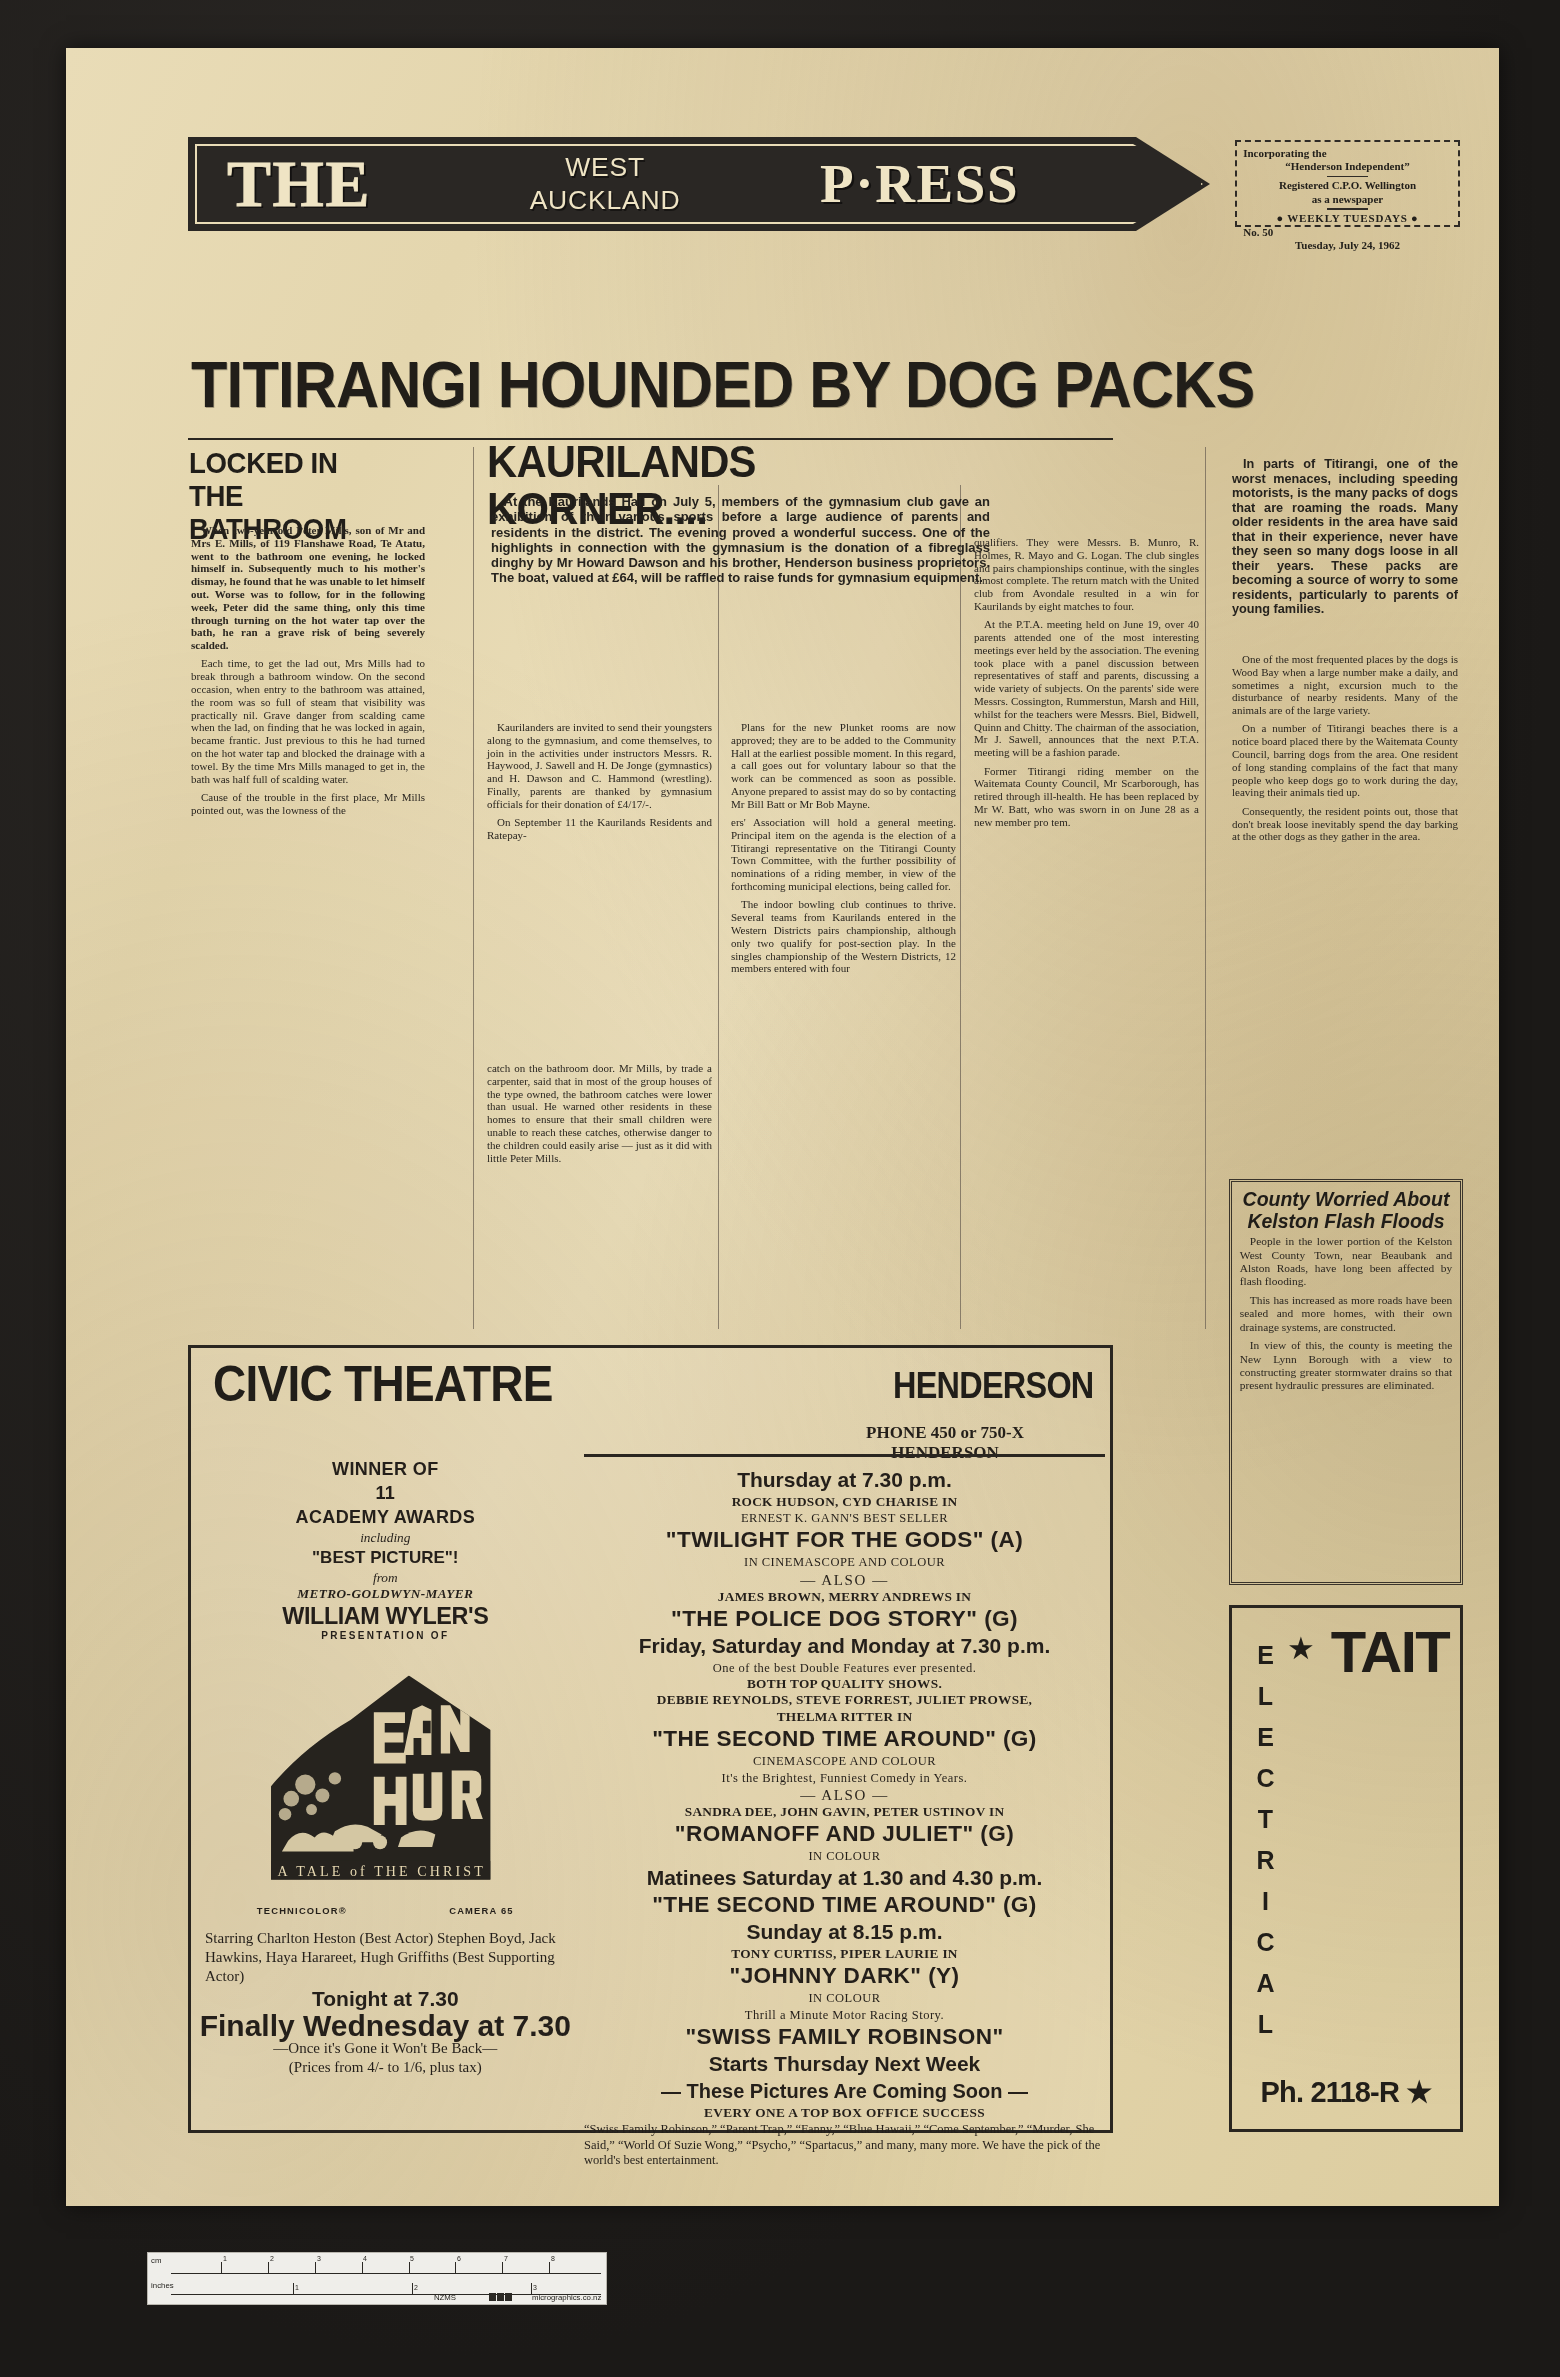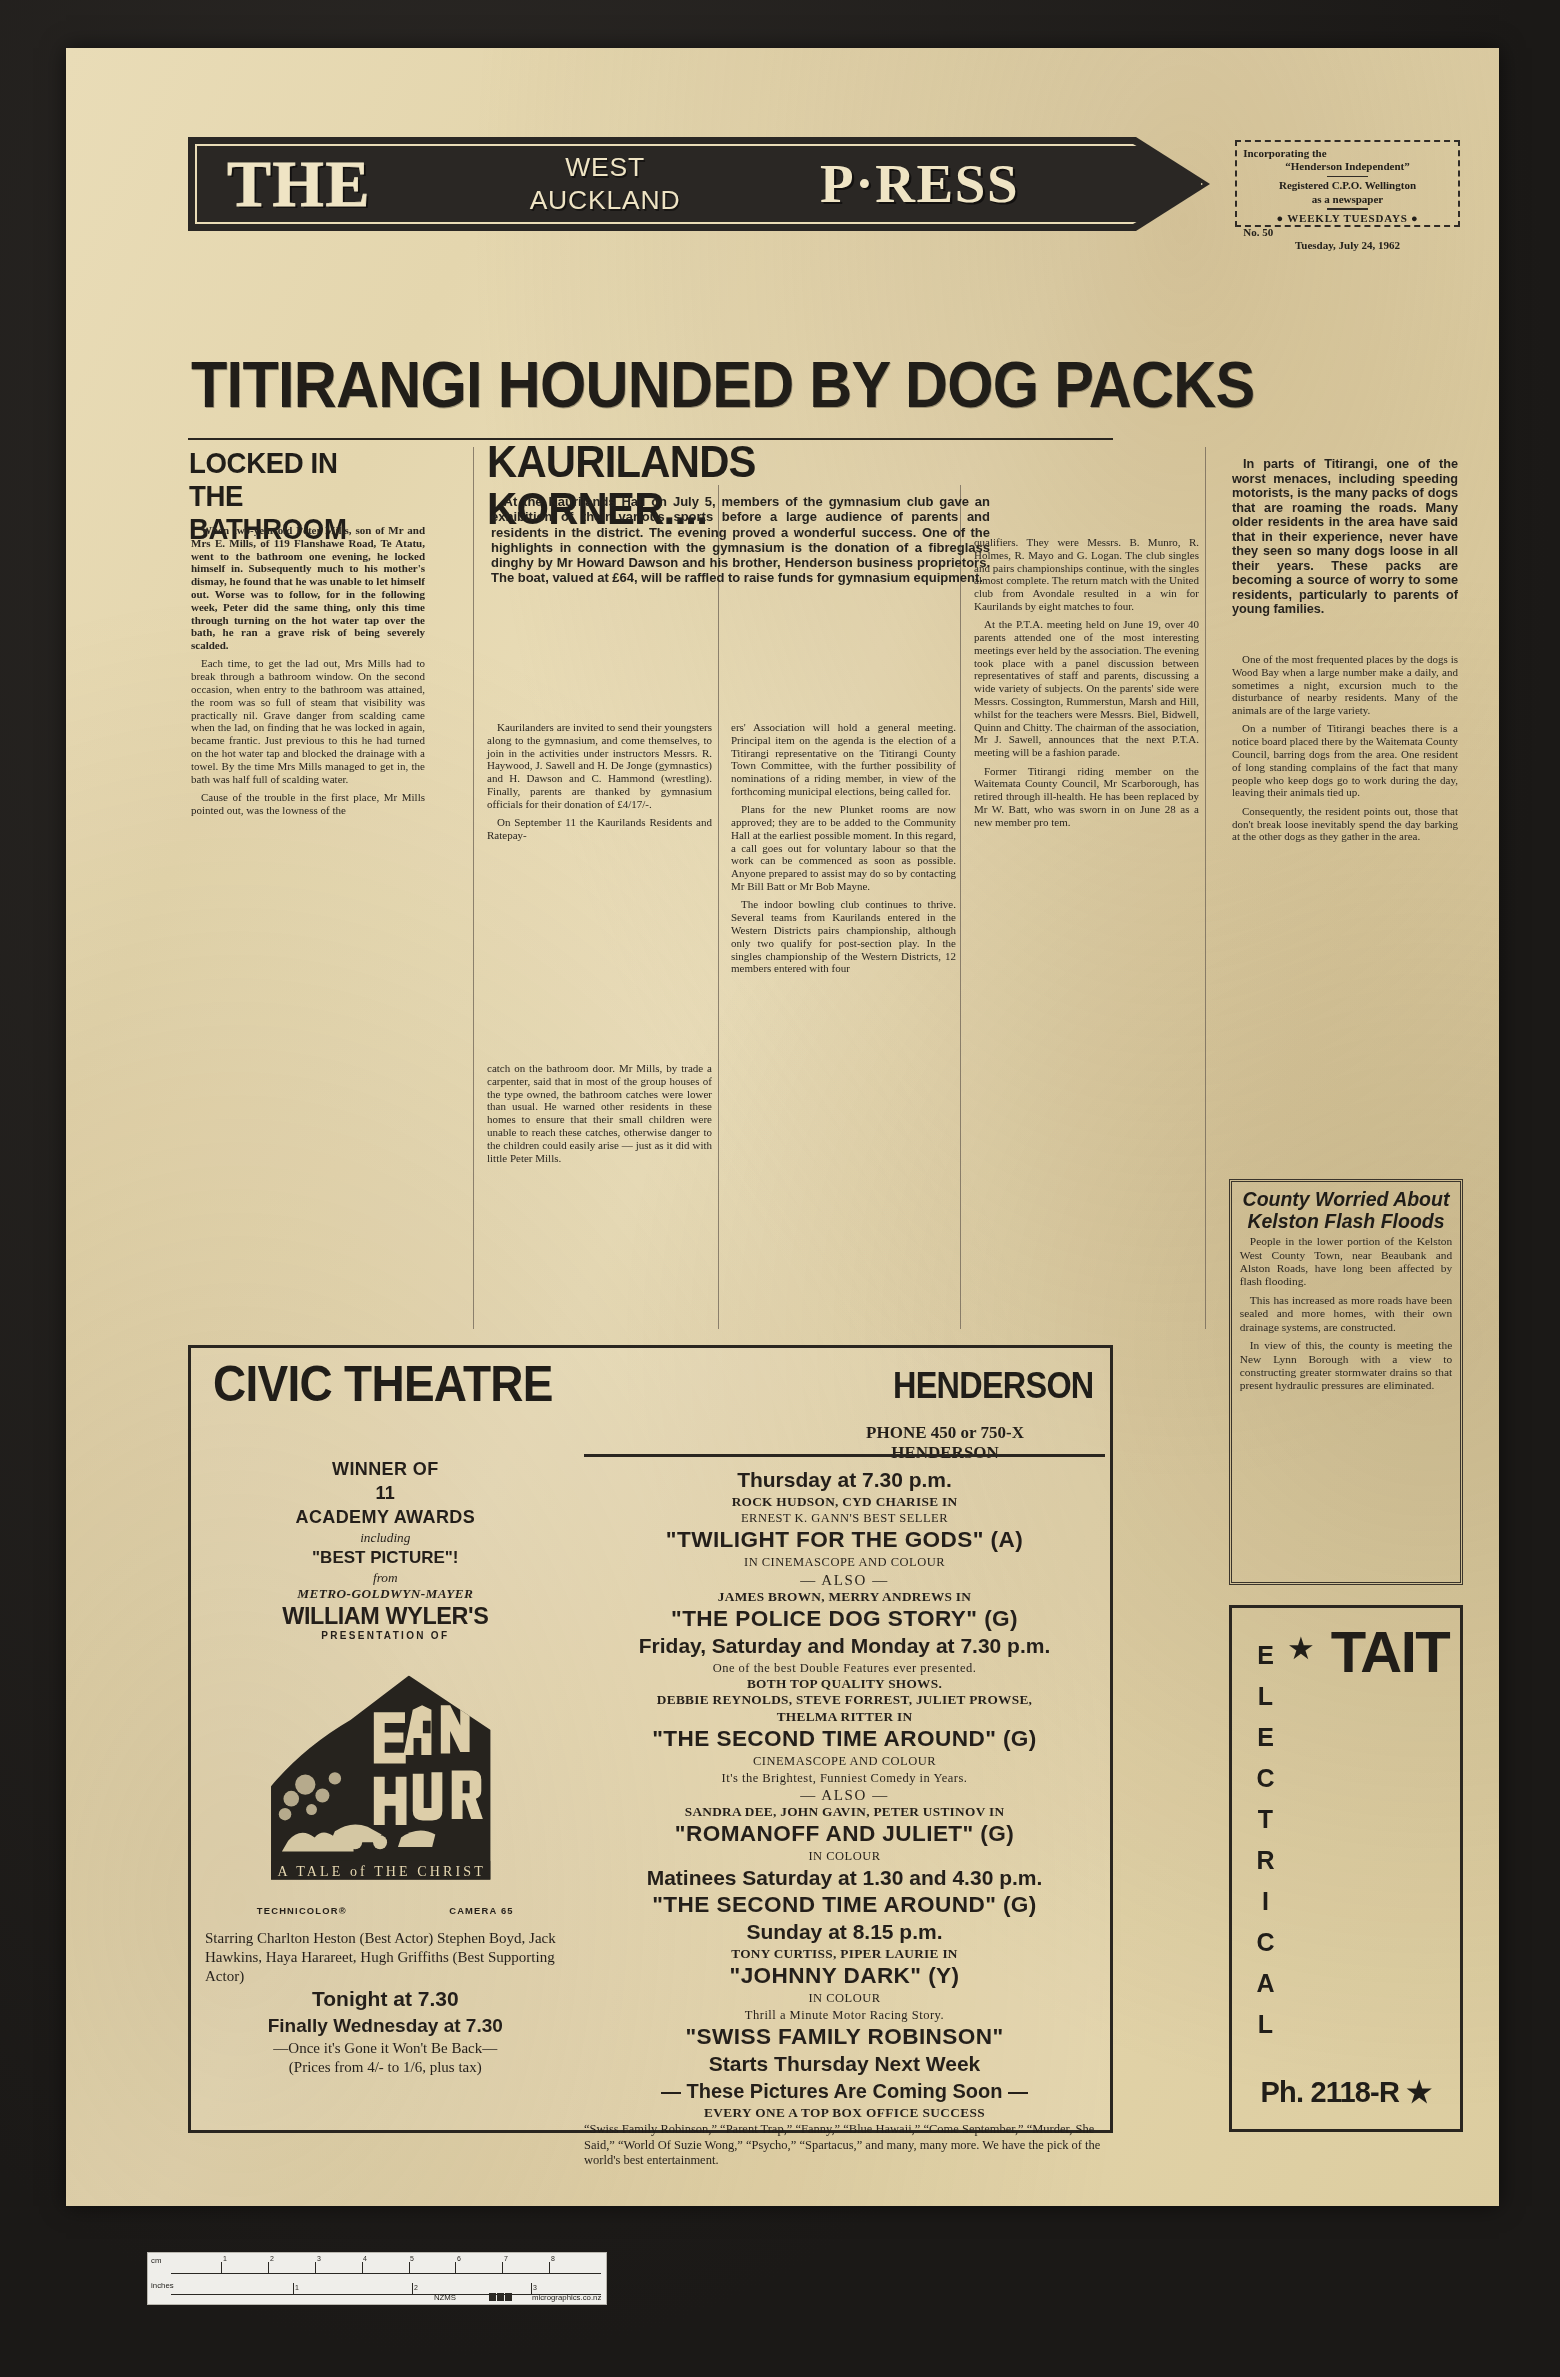--- a/index.html
+++ b/index.html
@@ -143,21 +143,21 @@
   .bh-best{font-family:"Liberation Sans",sans-serif;font-weight:700;font-size:17px;line-height:23.4px;}
   .bh-mgm{font-family:"Liberation Serif",serif;font-weight:700;font-style:italic;font-size:13.3px;line-height:16.4px;letter-spacing:0.4px;}
   .bh-wyler{font-family:"Liberation Sans",sans-serif;font-weight:700;font-size:23.4px;line-height:26.5px;letter-spacing:-0.4px;}
   .bh-pres{font-family:"Liberation Sans",sans-serif;font-weight:700;font-size:10px;line-height:14px;letter-spacing:2.3px;}
   #bh-art{position:relative;width:257px;height:257px;margin:3.1px auto 0;}
   .bh-tech{display:flex;justify-content:space-between;width:257px;margin:1.6px auto 0;
     font-family:"Liberation Sans",sans-serif;font-weight:700;font-size:9.4px;letter-spacing:1.2px;}
   #bh-cast{margin-top:12.5px;text-align:left;padding:0 6.2px;
     font-family:"Liberation Serif",serif;font-size:15px;line-height:19px;color:#241f1a;}
   .bh-tonight{font-family:"Liberation Sans",sans-serif;font-weight:700;font-size:21px;line-height:26px;}
-  .bh-fin{font-family:"Liberation Sans",sans-serif;font-weight:700;font-size:19px;line-height:27px;}
+  .bh-fin{font-family:"Liberation Sans",sans-serif;font-weight:700;font-size:30px;line-height:27px;}
   .bh-once{font-family:"Liberation Serif",serif;font-size:15px;line-height:19.5px;}
   .bh-prices{font-family:"Liberation Serif",serif;font-size:15px;line-height:19.5px;}
   
   #prog{position:absolute;left:393px;top:119px;width:521px;text-align:center;color:#241f1a;}
   .p-day{font-family:"Liberation Sans",sans-serif;font-weight:700;font-size:21px;line-height:26.5px;}
   .p-cast{font-family:"Liberation Serif",serif;font-weight:700;font-size:13.3px;line-height:16.4px;letter-spacing:0.3px;}
   .p-film{font-family:"Liberation Sans",sans-serif;font-weight:700;font-size:22.6px;line-height:28px;letter-spacing:0.4px;}
   .p-small{font-family:"Liberation Serif",serif;font-size:12.5px;line-height:16.4px;letter-spacing:0.5px;}
   .p-also{font-family:Liberation Serif, serif;font-size:15px;line-height:18px;letter-spacing:1.6px;}
   .p-soon{font-family:"Liberation Sans",sans-serif;font-weight:700;font-size:20px;line-height:26.5px;}
@@ -240,22 +240,22 @@
 
   <div class="col body-txt" style="left:421px;top:673px;width:225px;">
     <p>Kaurilanders are invited to send their youngsters along to the gymnasium, and come themselves, to join in the activities under instructors Messrs. R. Haywood, J. Sawell and H. De Jonge (gymnastics) and H. Dawson and C. Hammond (wrestling). Finally, parents are thanked by gymnasium officials for their donation of £4/17/-.</p>
     <p>On September 11 the Kaurilands Residents and Ratepay-</p>
   </div>
   <div class="col body-txt" style="left:421px;top:1014px;width:225px;">
     <p style="text-indent:0;">catch on the bathroom door. Mr Mills, by trade a carpenter, said that in most of the group houses of the type owned, the bathroom catches were lower than usual. He warned other residents in these homes to ensure that their small children were unable to reach these catches, otherwise danger to the children could easily arise — just as it did with little Peter Mills.</p>
   </div>
 
   <div class="col body-txt" style="left:665px;top:673px;width:225px;">
+    <p>Plans for the new Plunket rooms are now approved; they are to be added to the Community Hall at the earliest possible moment. In this regard, a call goes out for voluntary labour so that the work can be commenced as soon as possible. Anyone prepared to assist may do so by contacting Mr Bill Batt or Mr Bob Mayne.</p>
     <p style="text-indent:0;">ers' Association will hold a general meeting. Principal item on the agenda is the election of a Titirangi representative on the Titirangi County Town Committee, with the further possibility of nominations of a riding member, in view of the forthcoming municipal elections, being called for.</p>
-    <p>Plans for the new Plunket rooms are now approved; they are to be added to the Community Hall at the earliest possible moment. In this regard, a call goes out for voluntary labour so that the work can be commenced as soon as possible. Anyone prepared to assist may do so by contacting Mr Bill Batt or Mr Bob Mayne.</p>
     <p>The indoor bowling club continues to thrive. Several teams from Kaurilands entered in the Western Districts pairs championship, although only two qualify for post-section play. In the singles championship of the Western Districts, 12 members entered with four</p>
   </div>
 
   <div class="col body-txt" style="left:908px;top:488px;width:225px;">
     <p style="text-indent:0;">qualifiers. They were Messrs. B. Munro, R. Holmes, R. Mayo and G. Logan. The club singles and pairs championships continue, with the singles almost complete. The return match with the United club from Avondale resulted in a win for Kaurilands by eight matches to four.</p>
     <p>At the P.T.A. meeting held on June 19, over 40 parents attended one of the most interesting meetings ever held by the association. The evening took place with a panel discussion between representatives of staff and parents, discussing a wide variety of subjects. On the parents' side were Messrs. Cossington, Rummerstun, Marsh and Hill, whilst for the teachers were Messrs. Biel, Bidwell, Quinn and Chitty. The chairman of the association, Mr J. Sawell, announces that the next P.T.A. meeting will be a fashion parade.</p>
     <p>Former Titirangi riding member on the Waitemata County Council, Mr Scarborough, has retired through ill-health. He has been replaced by Mr W. Batt, who was sworn in on June 28 as a new member pro tem.</p>
   </div>
 
   <div id="r-lead">

